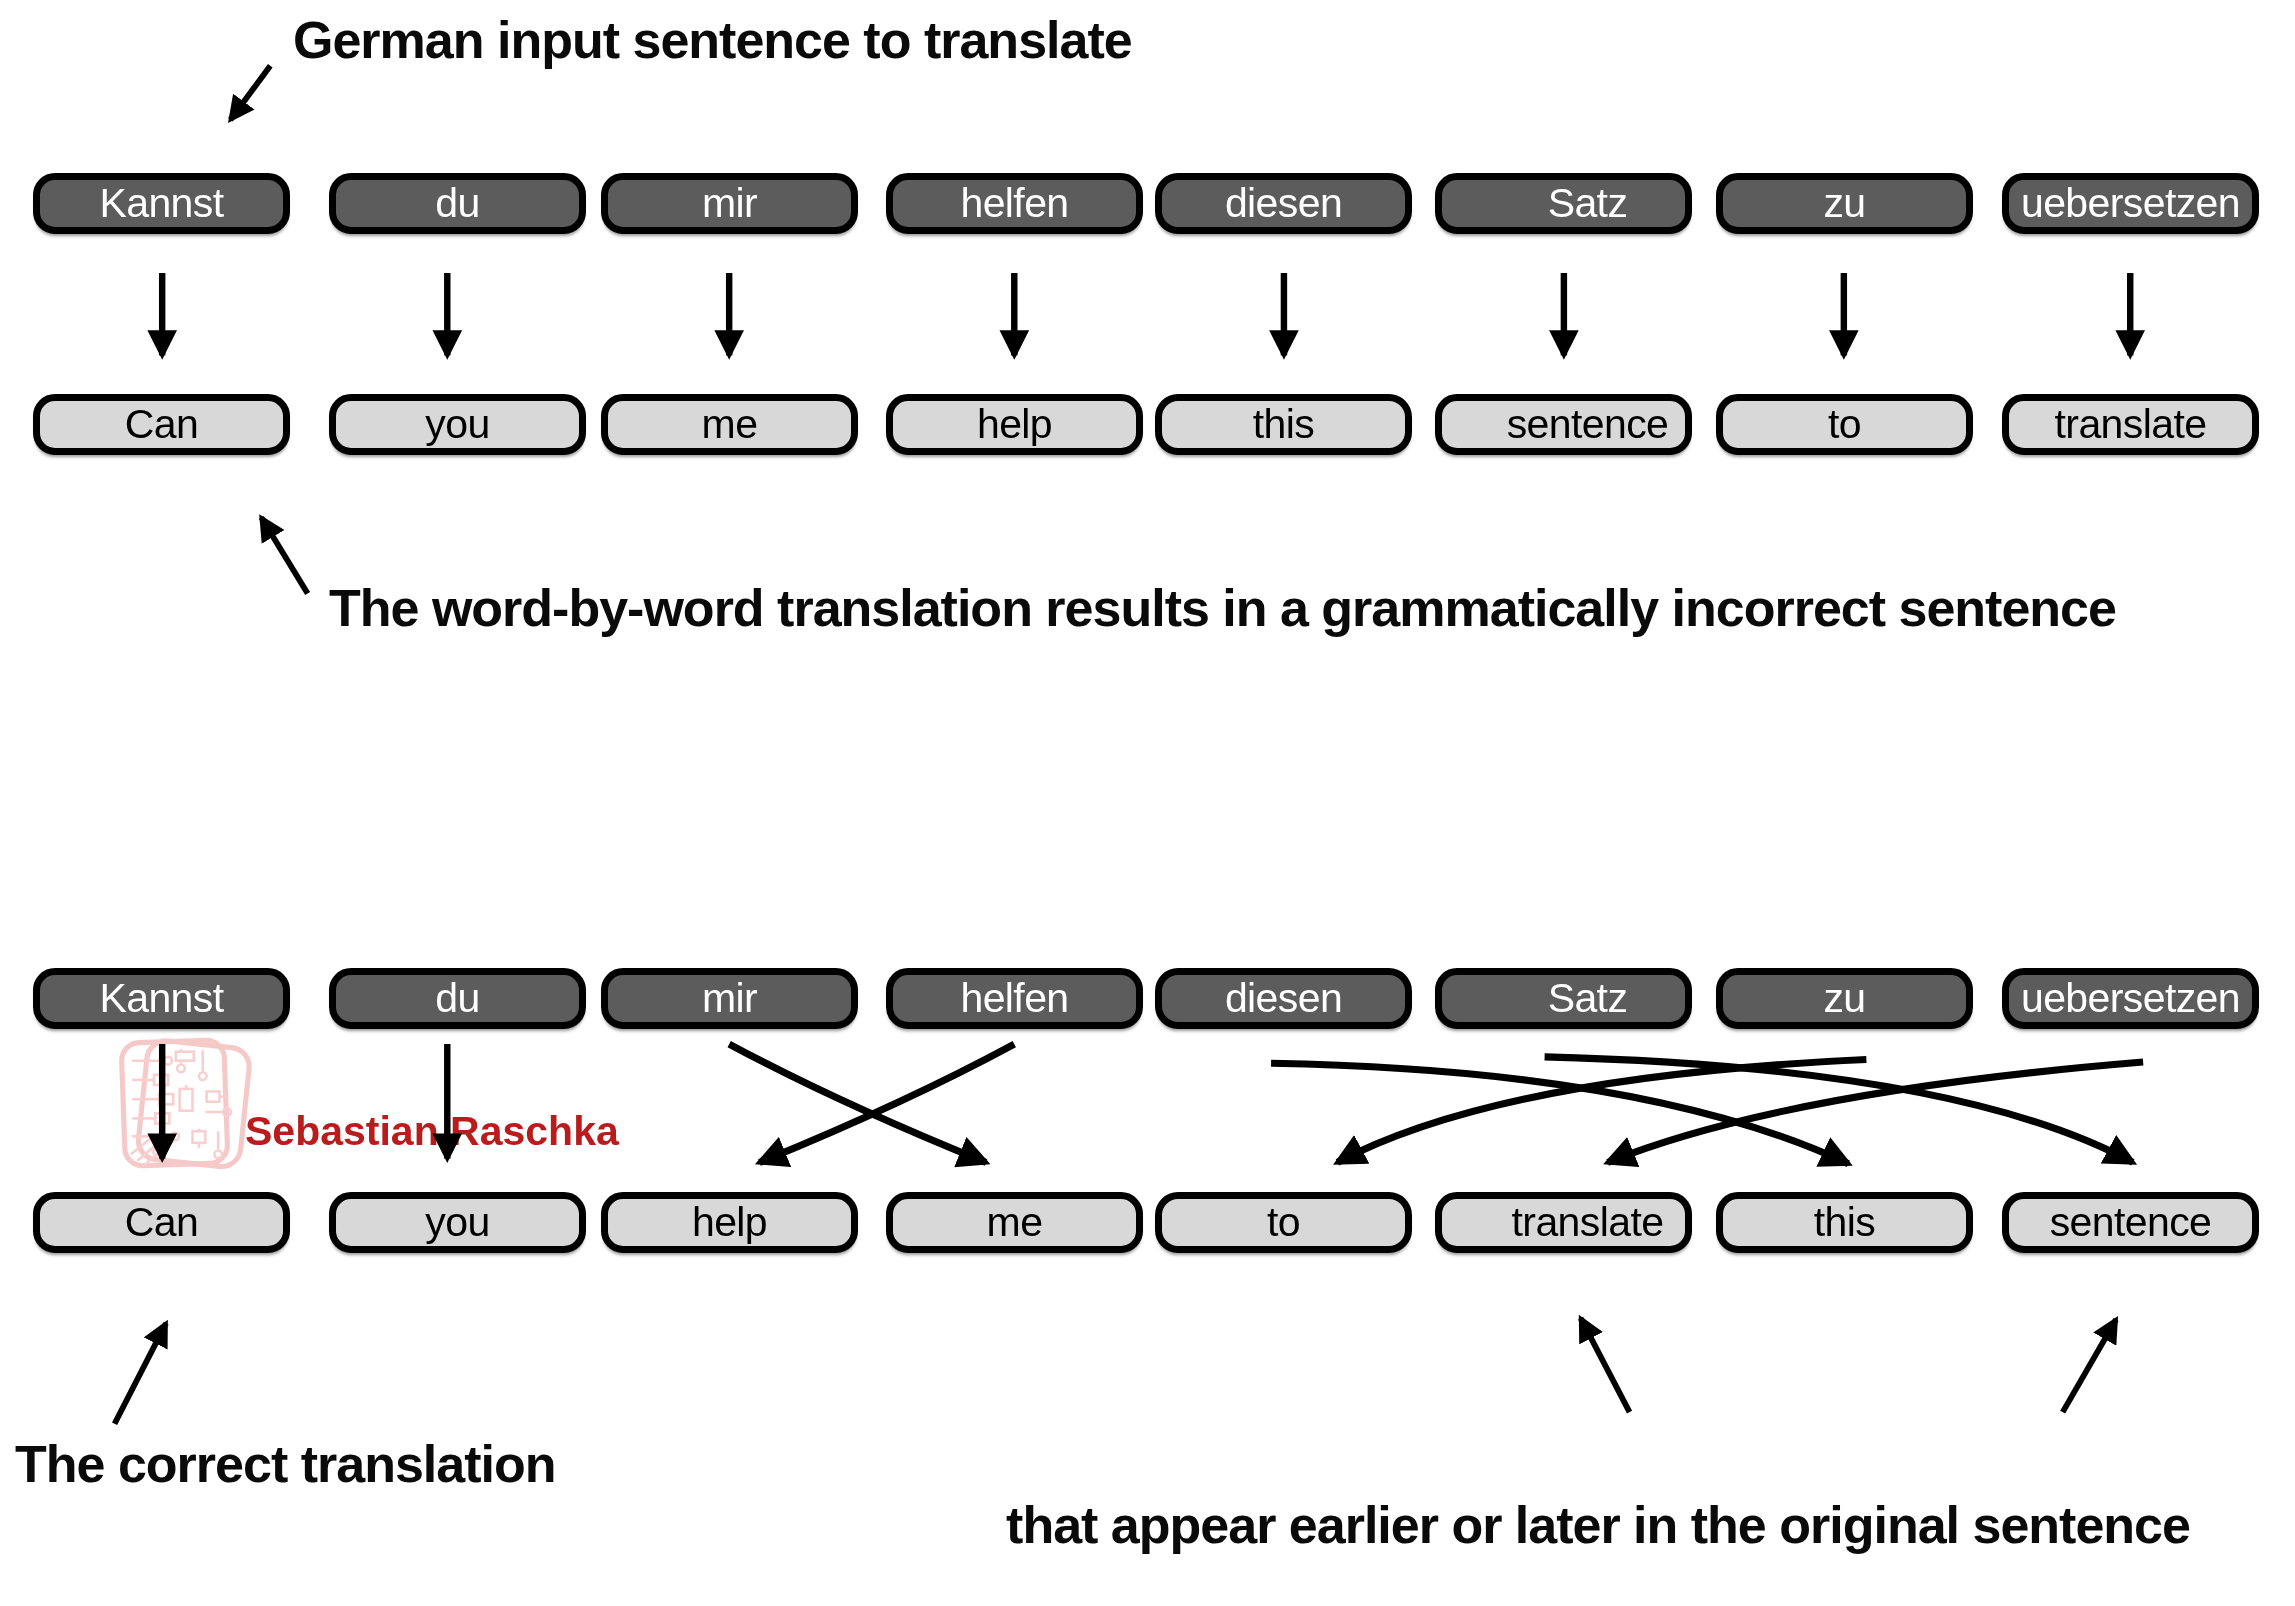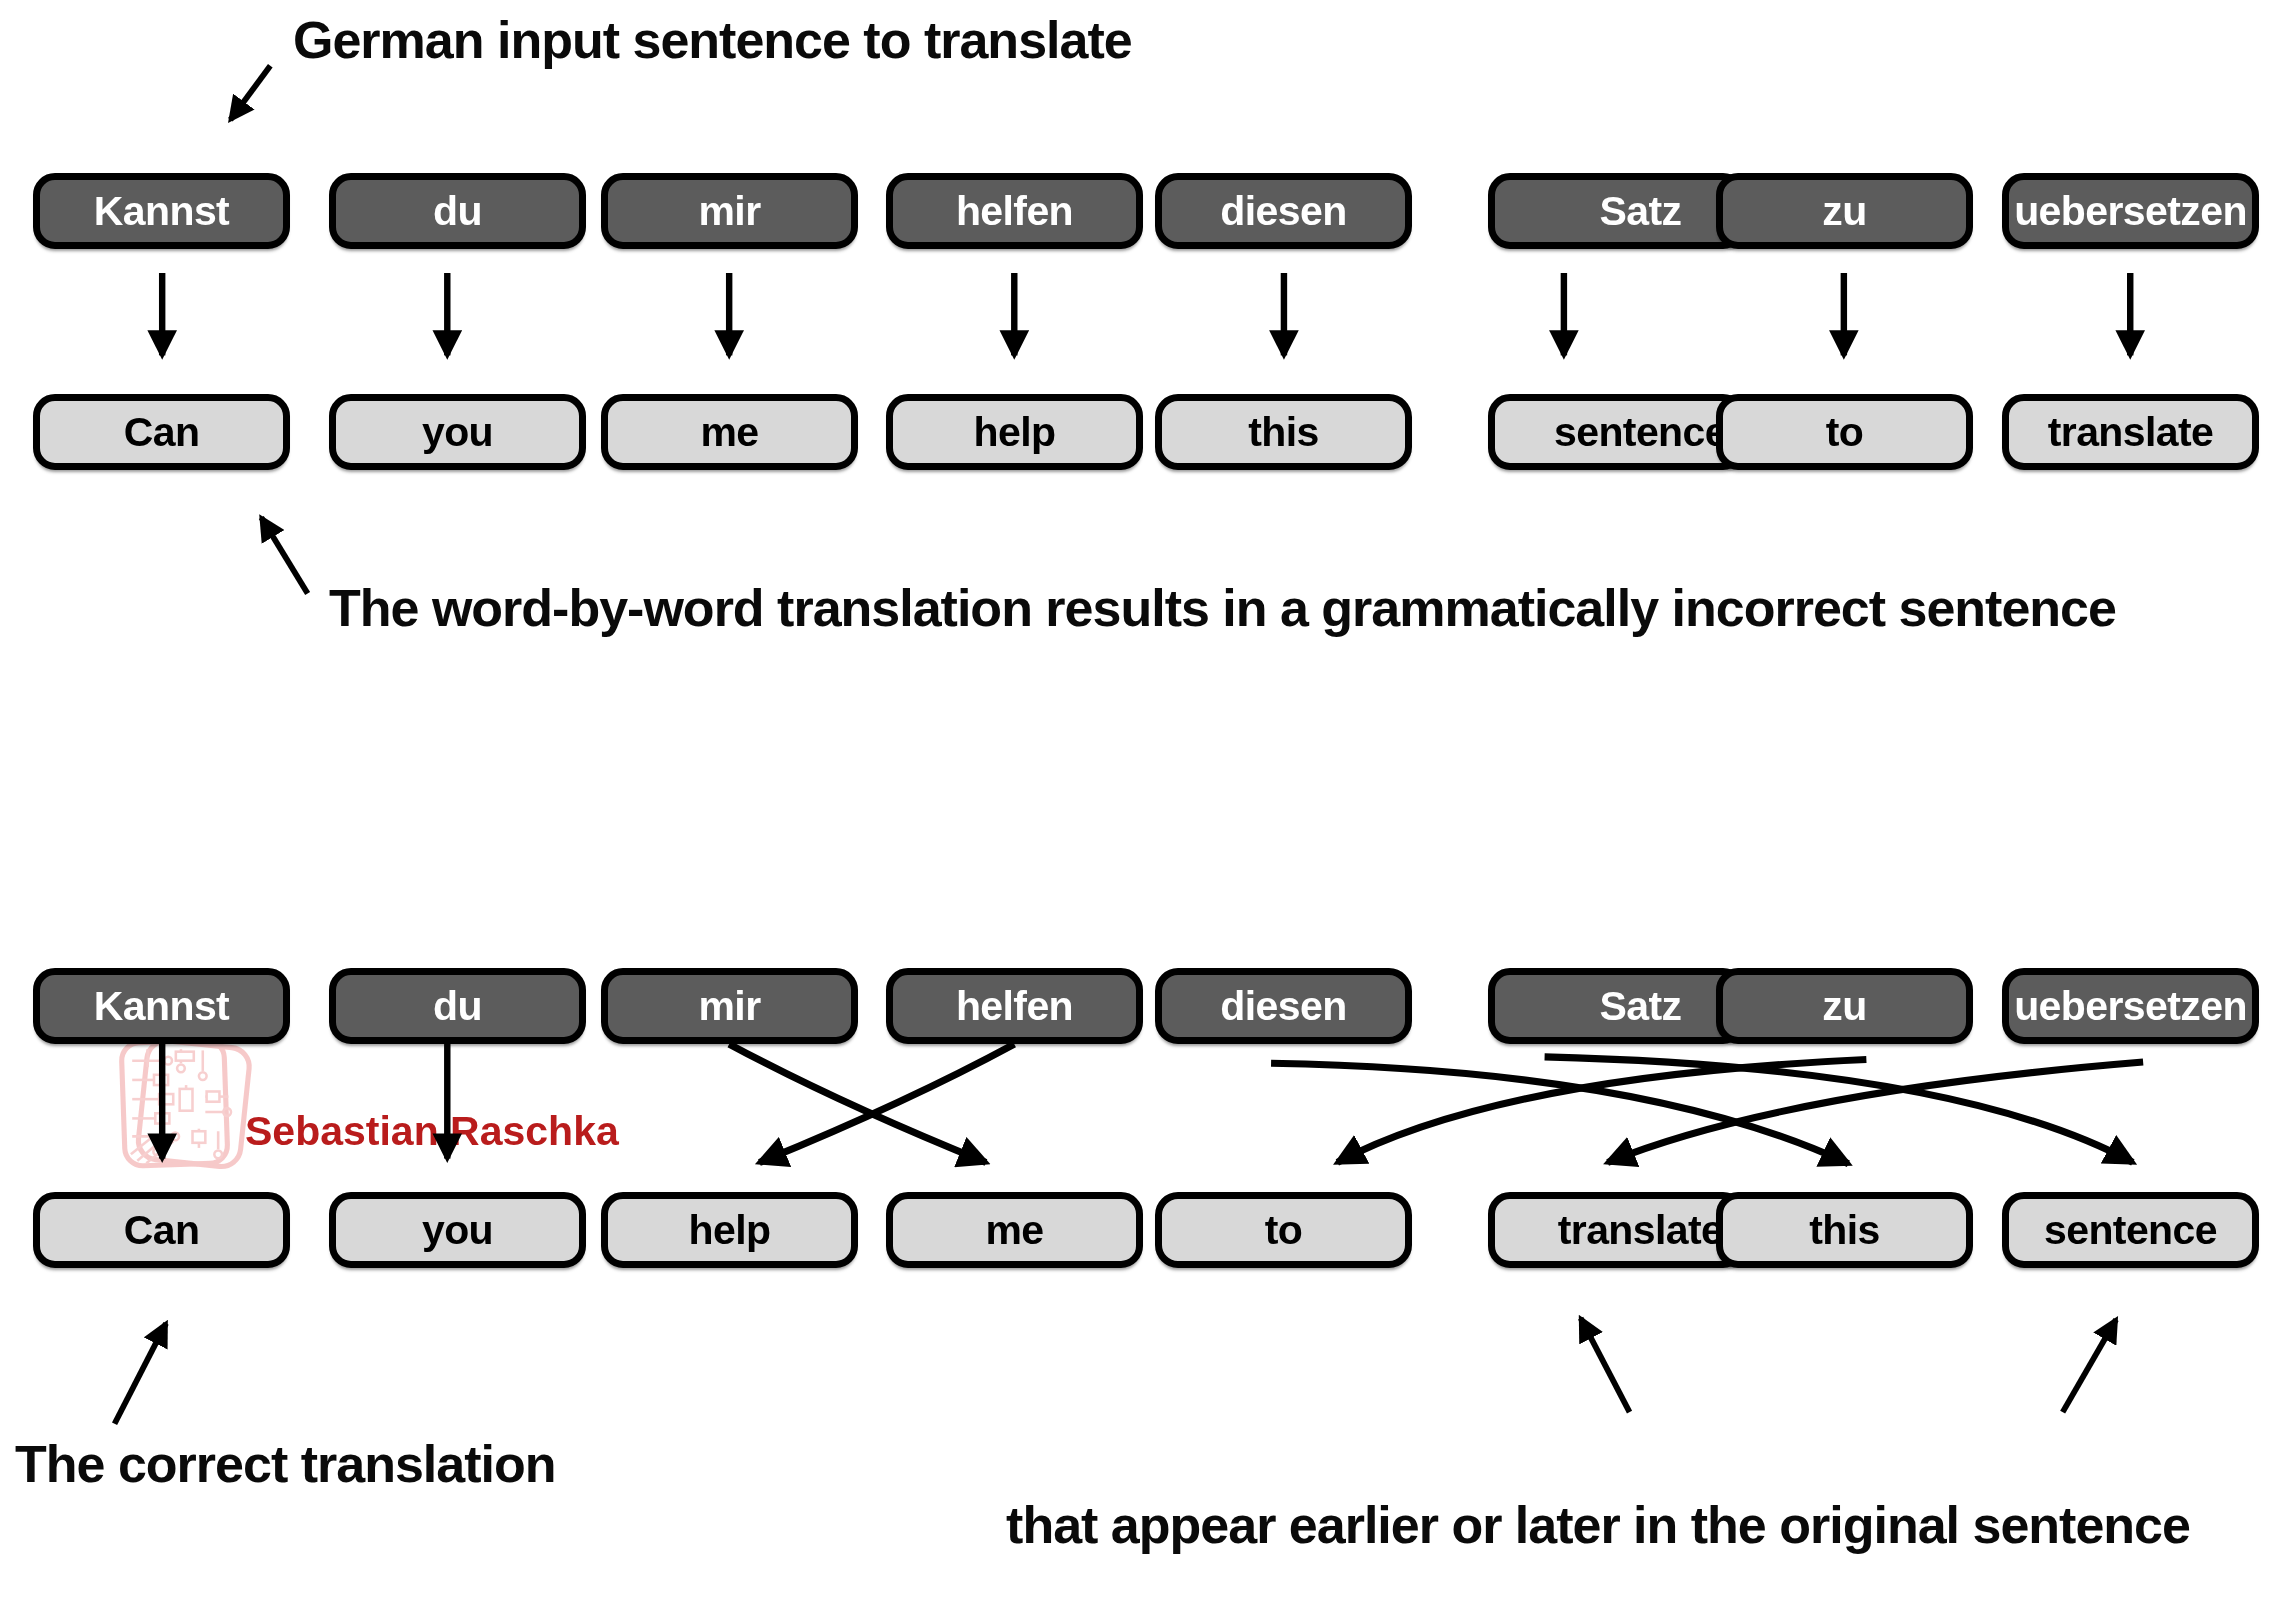--- a/index.html
+++ b/index.html
@@ -7,35 +7,34 @@
     position:relative;
     width:2295px;height:1606px;
     background:#ffffff;
     font-family:"Liberation Sans", sans-serif;
     overflow:hidden;
   }
   
   .row{position:absolute;left:0;top:0;width:100%;height:0;}
   .wbox{
     position:absolute;
-    width:257px;height:76px;
+    width:257px;height:61px;
     box-sizing:border-box;
     border:7.7px solid #000;
     border-radius:22px;
     display:flex;align-items:center;justify-content:center;
     font-size:41px;
     letter-spacing:-0.6px;
     box-shadow:0 4.5px 3.2px -2.6px rgba(0,0,0,0.40);
-    font-weight:bold;
   }
   .wbox.dark{background:#5c5c5c;color:#ffffff;}
   .wbox.light{background:#d8d8d8;color:#000000;}
   
   .c0{left:33px;}  .c1{left:329px;} .c2{left:601px;} .c3{left:886px;}
-  .c4{left:1155px;border-radius:23px;}.c5{left:1488px;padding-left:48px;}.c6{left:1716px;}.c7{left:2002px;}
+  .c4{left:1155px;border-radius:23px;}.c5{left:1435px;padding-left:48px;}.c6{left:1716px;}.c7{left:2002px;}
   .rowTopGerman  .wbox{top:173px;}
   .rowTopEnglish .wbox{top:394px;}
   .rowBotGerman  .wbox{top:968px;}
   .rowBotEnglish .wbox{top:1192px;}
   
   .note{
     position:absolute;
     font-weight:bold;
     color:#0a0a0a;
     font-size:52px;

